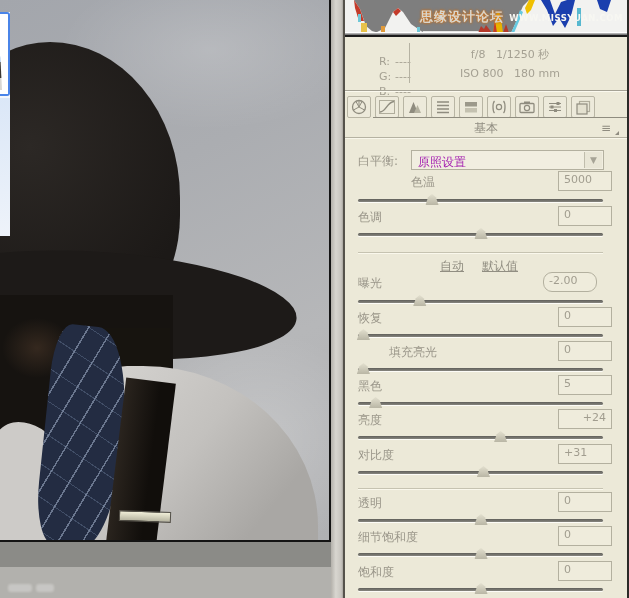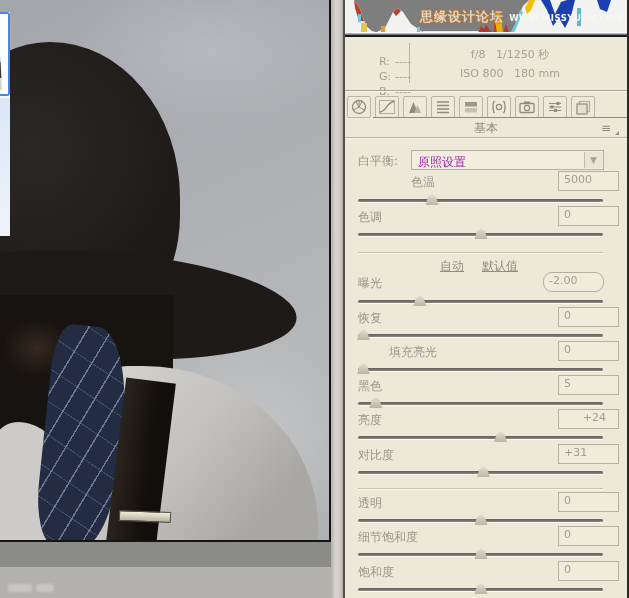--- a/index.html
+++ b/index.html
@@ -80,21 +80,21 @@
   .tab-underline{left:28px;top:117px;width:254px;height:1px;background:#8f8c7f;}
 
   .hdr{left:0;top:120px;width:282px;text-align:center;font-size:12px;color:#8f8c80;}
   .hdr-sep{left:0;top:137px;width:282px;height:1px;background:#b5b2a2;box-shadow:0 1px 0 #f8f6ea;}
   .menu-ico{left:256px;top:122px;width:18px;height:13px;color:#8f8c80;font-size:12px;line-height:12px;}
   .menu-ico .corner{position:absolute;right:0;bottom:0;width:0;height:0;
           border-left:4px solid transparent;border-bottom:4px solid #8f8c80;}
 
   .lbl{font-size:12px;color:#9a968a;white-space:nowrap;}
   .vbox{width:42px;height:17px;border:1px solid #b3b09f;background:#efecdc;
-        font-size:11px;color:#a19d8f;padding:1px 12px 0 5px;}
+        font-size:11px;color:#a19d8f;padding:1px 5px 0 5px;}
   .track{width:245px;height:3px;background:linear-gradient(#605f5a,#87867f);
          border-radius:2px;box-shadow:0 1px 0 #fdfcf7;}
   .thumb{position:absolute;top:-5px;width:13px;height:11px;margin-left:-6px;
          background:linear-gradient(#e3e0cf,#b9b6a5);
          clip-path:polygon(50% 0%,80% 30%,100% 100%,0% 100%,20% 30%);
          filter:drop-shadow(0 0 1px #6a695f);}
   .group-sep{left:13px;width:245px;height:1px;background:#c6c3b1;box-shadow:0 1px 0 #faf8ec;}
   .link{font-size:12px;color:#918e82;text-decoration:underline;}
 
   .dd{left:66px;top:150px;width:193px;height:20px;border:1px solid #b3b09f;background:#f1eee0;

